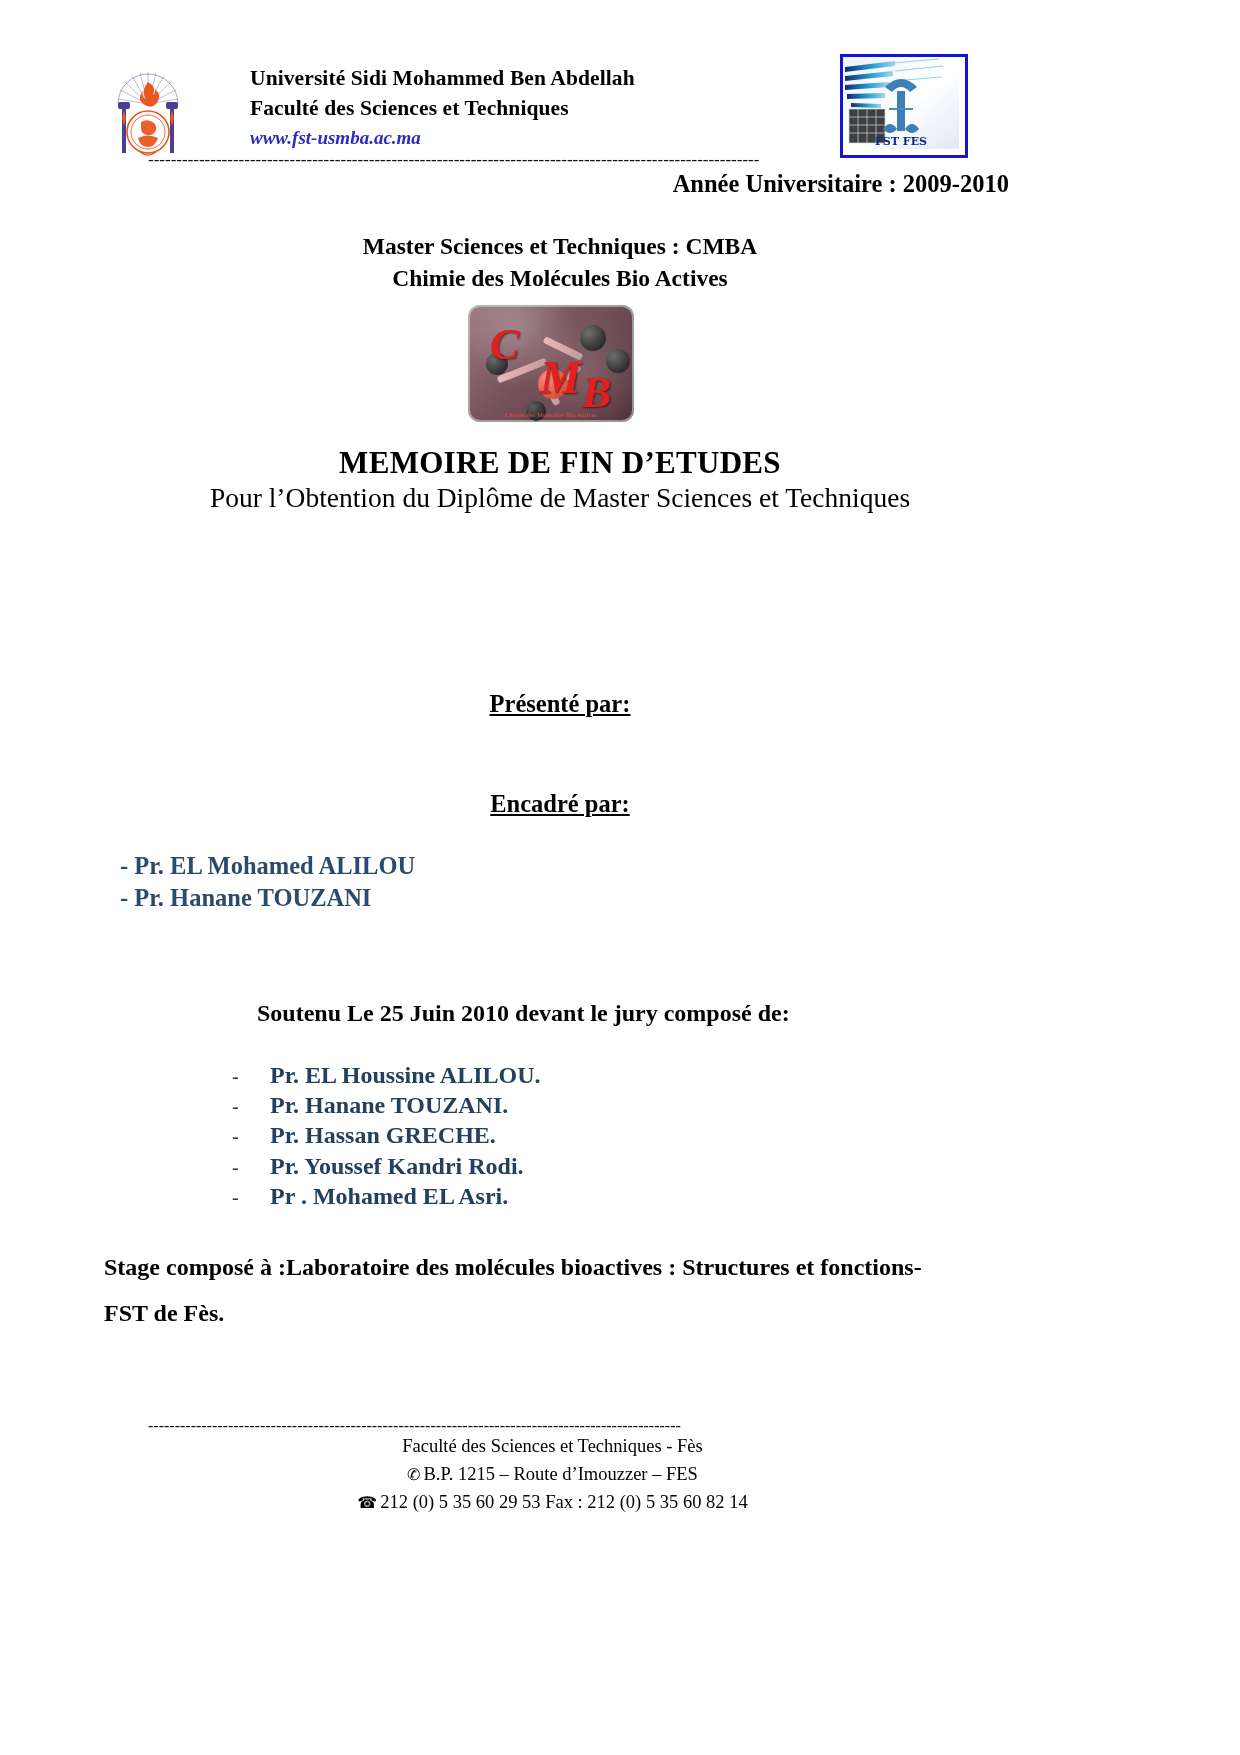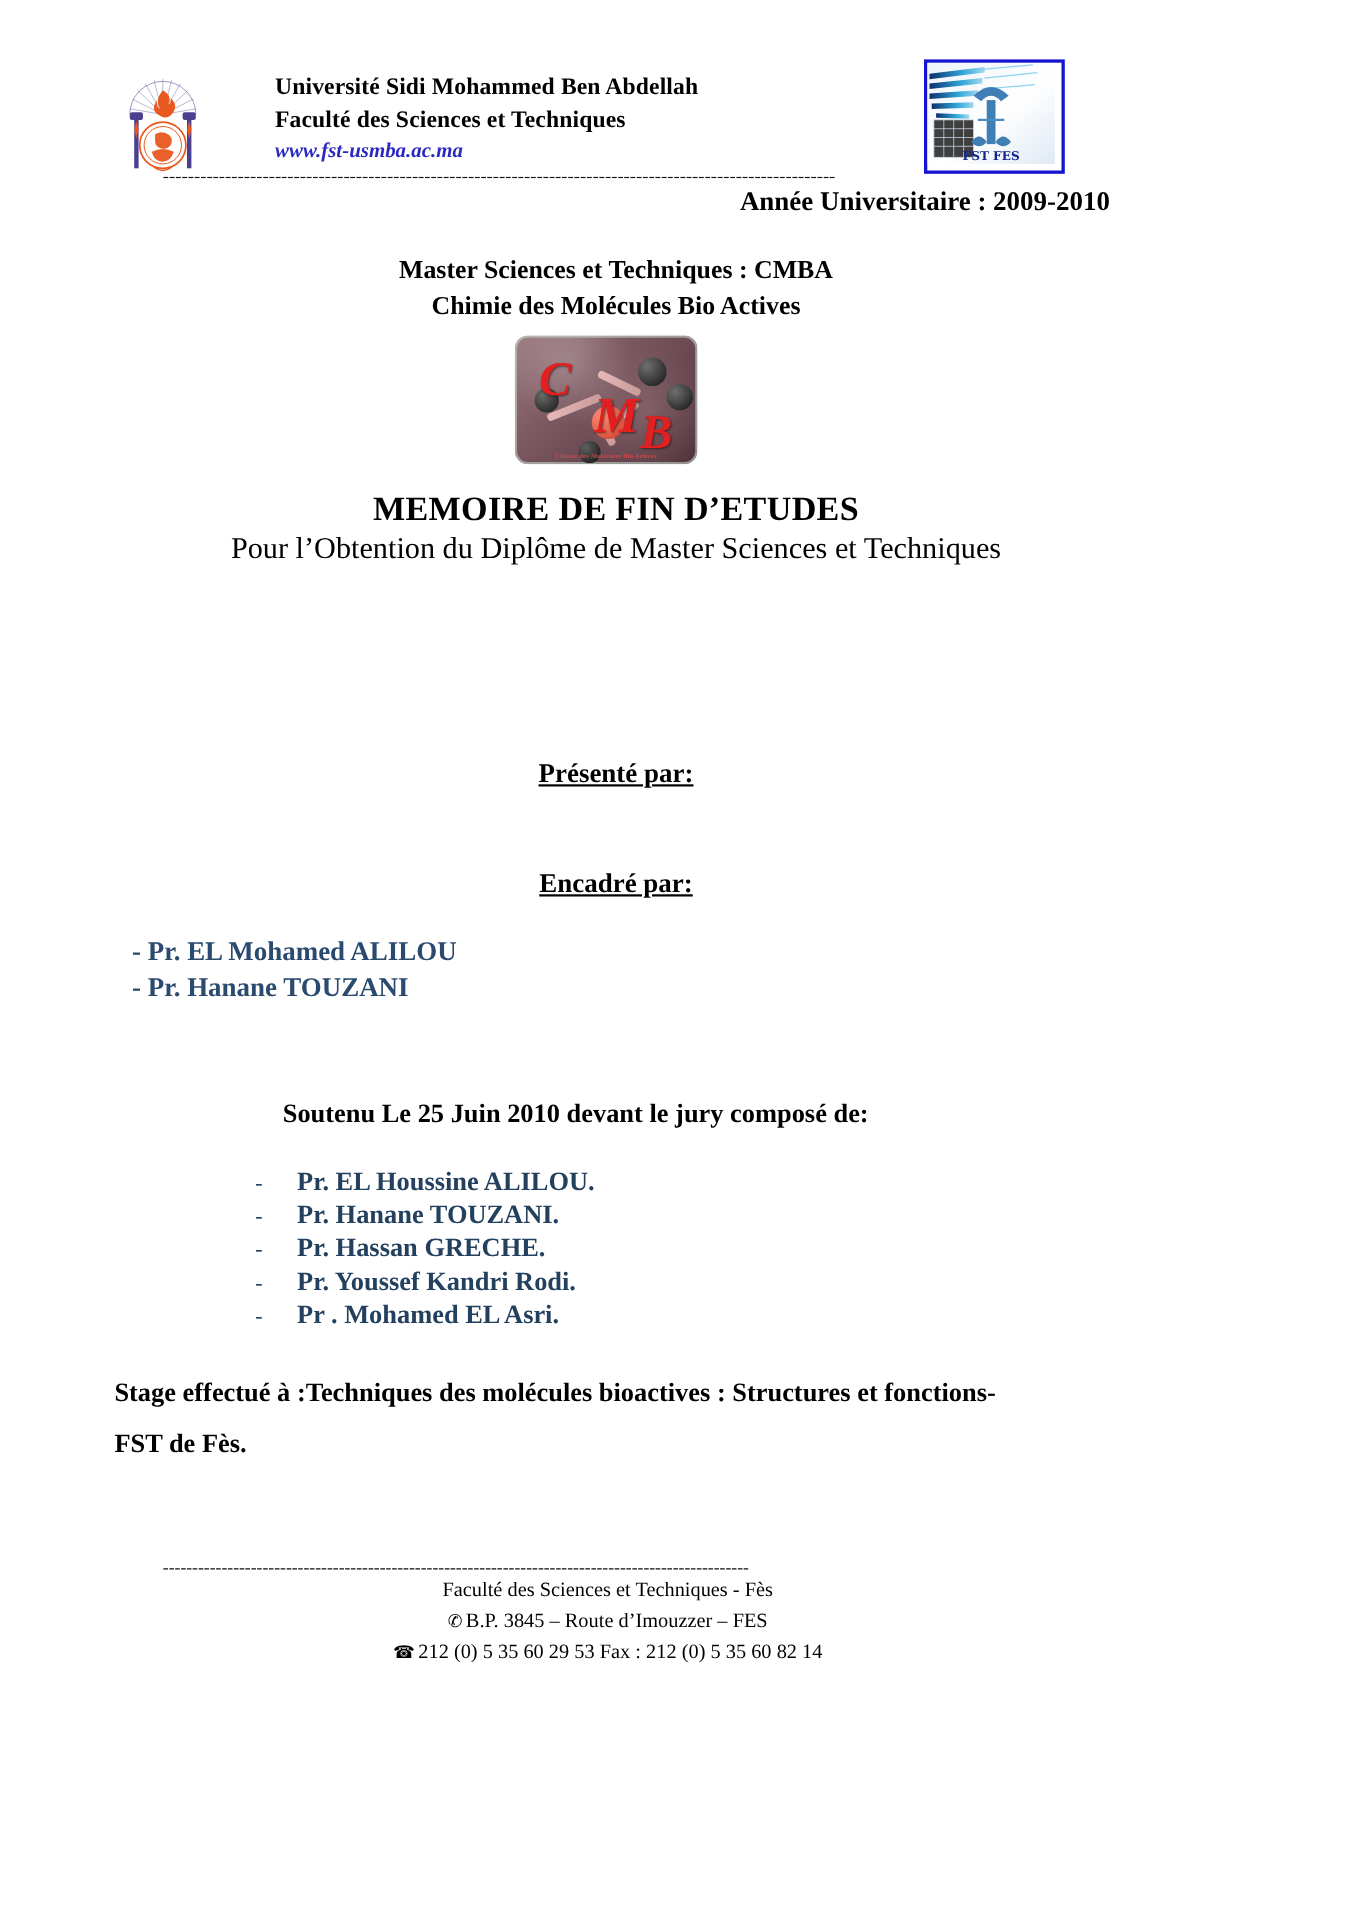--- a/index.html
+++ b/index.html
@@ -496,28 +496,28 @@
       <span class="jdash">-</span>
       <span>Pr. Youssef Kandri Rodi.</span>
     </div>
     <div class="jrow">
       <span class="jdash">-</span>
       <span>Pr . Mohamed EL Asri.</span>
     </div>
   </div>
 
   <div class="stage">
-    <div>Stage effectué à :Techniques des molécules bioactives : Structures et fonctions-</div>
+    <div>Stage composé à :Laboratoire des molécules bioactives : Structures et fonctions-</div>
     <div>FST de Fès.</div>
   </div>
 
   <div class="footer-rule"></div>
   <div class="footer">
     <div class="f1">Faculté des Sciences et Techniques -  Fès</div>
     <div class="f2">
-      <span class="ficon">✆</span><span>B.P. 3845 – Route d’Imouzzer – FES</span>
+      <span class="ficon">✆</span><span>B.P. 1215 – Route d’Imouzzer – FES</span>
     </div>
     <div class="f3">
       <span class="ficon">☎</span><span>212 (0) 5 35 60 29 53  Fax : 212 (0) 5 35 60 82 14</span>
     </div>
   </div>
 
 </div>
 
 </body></html>

